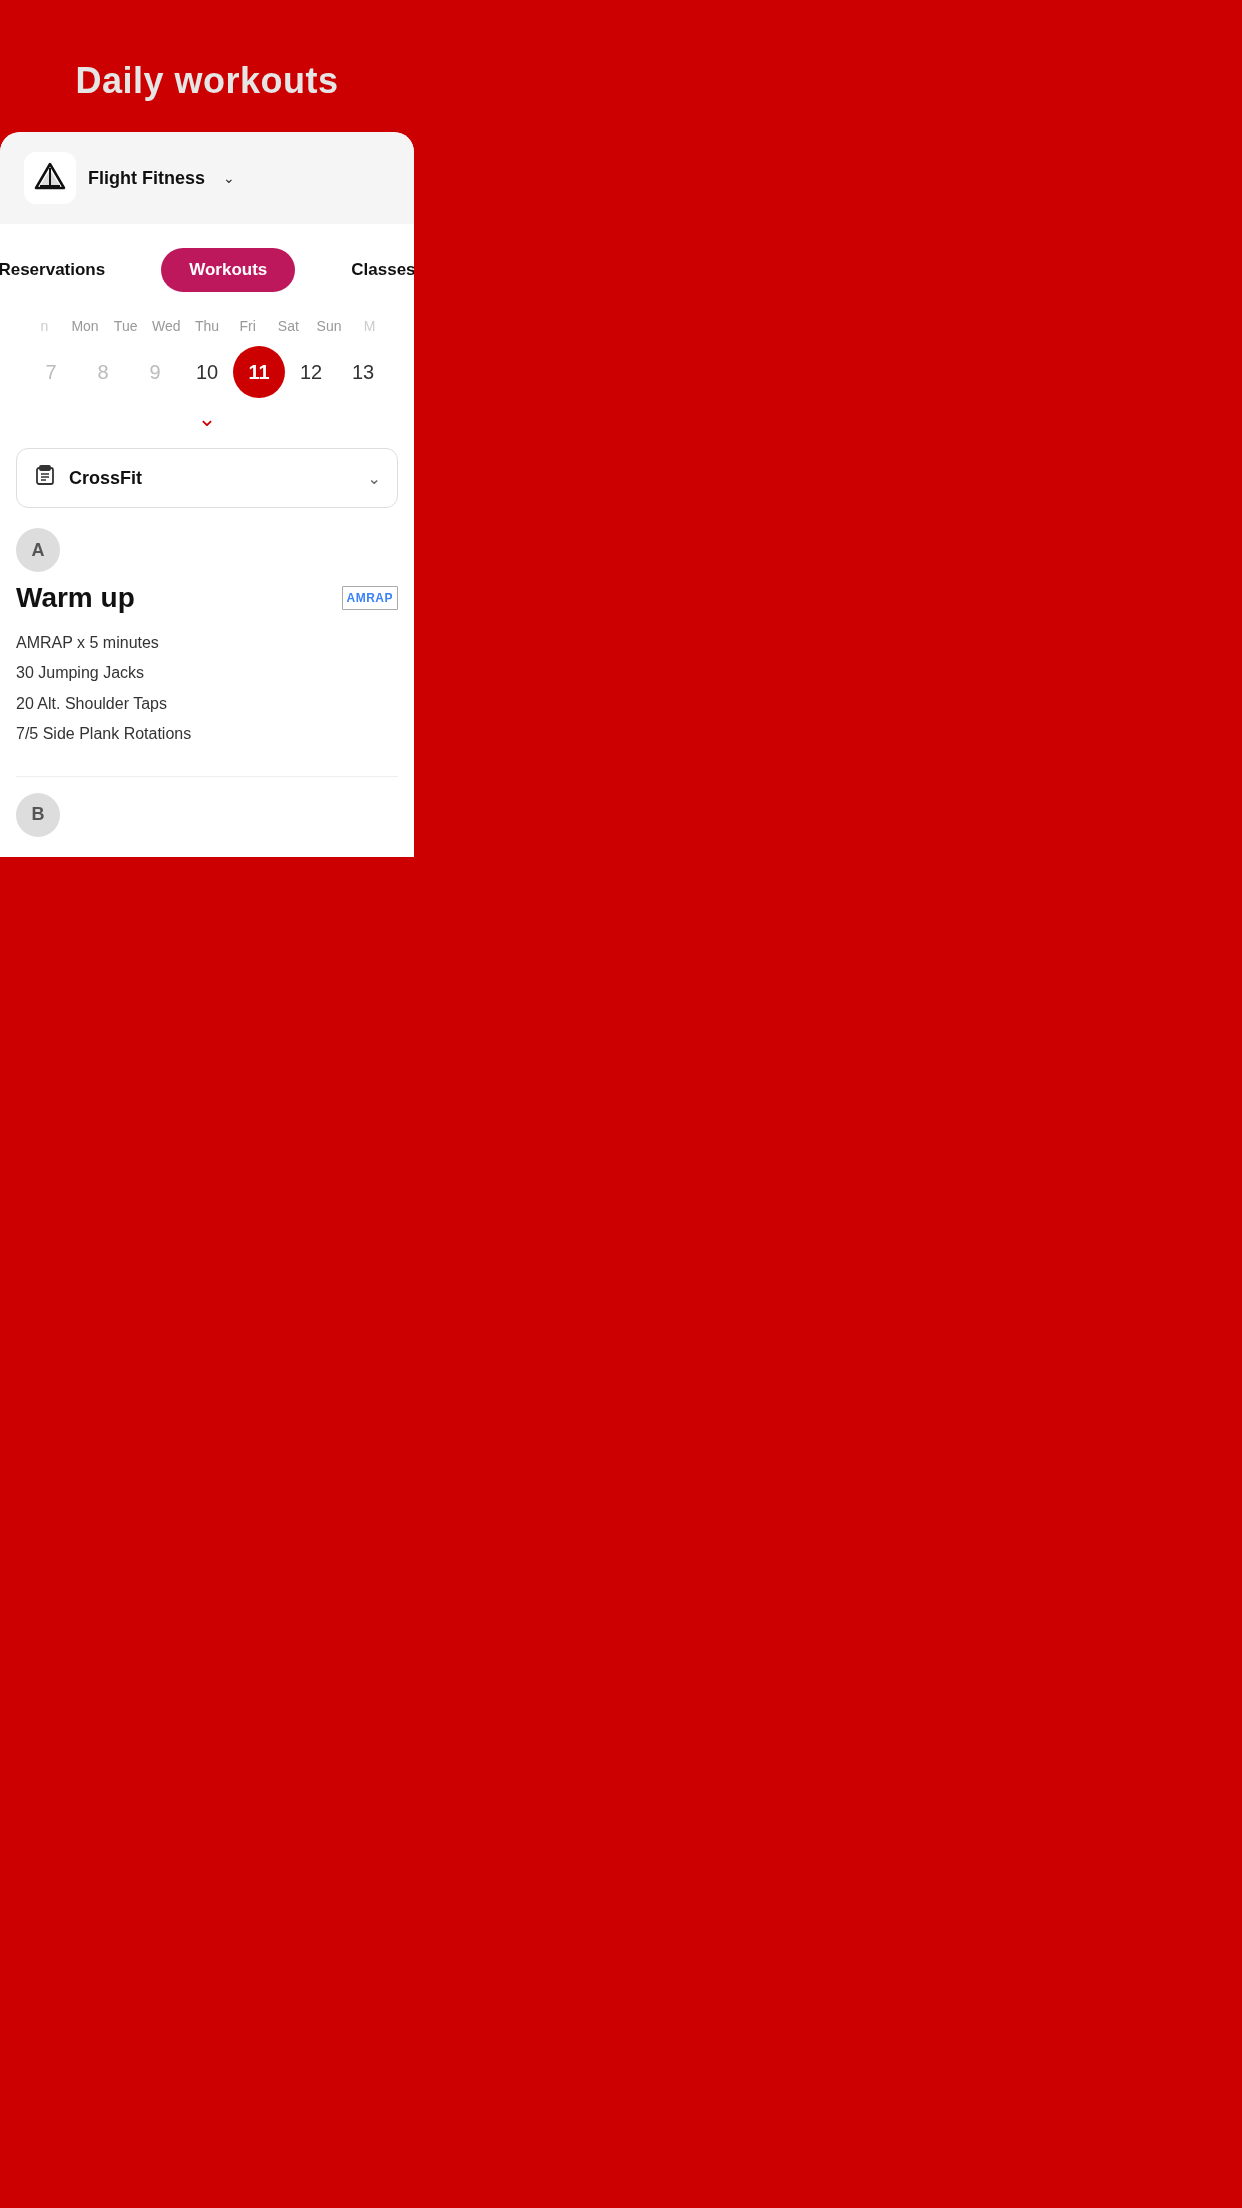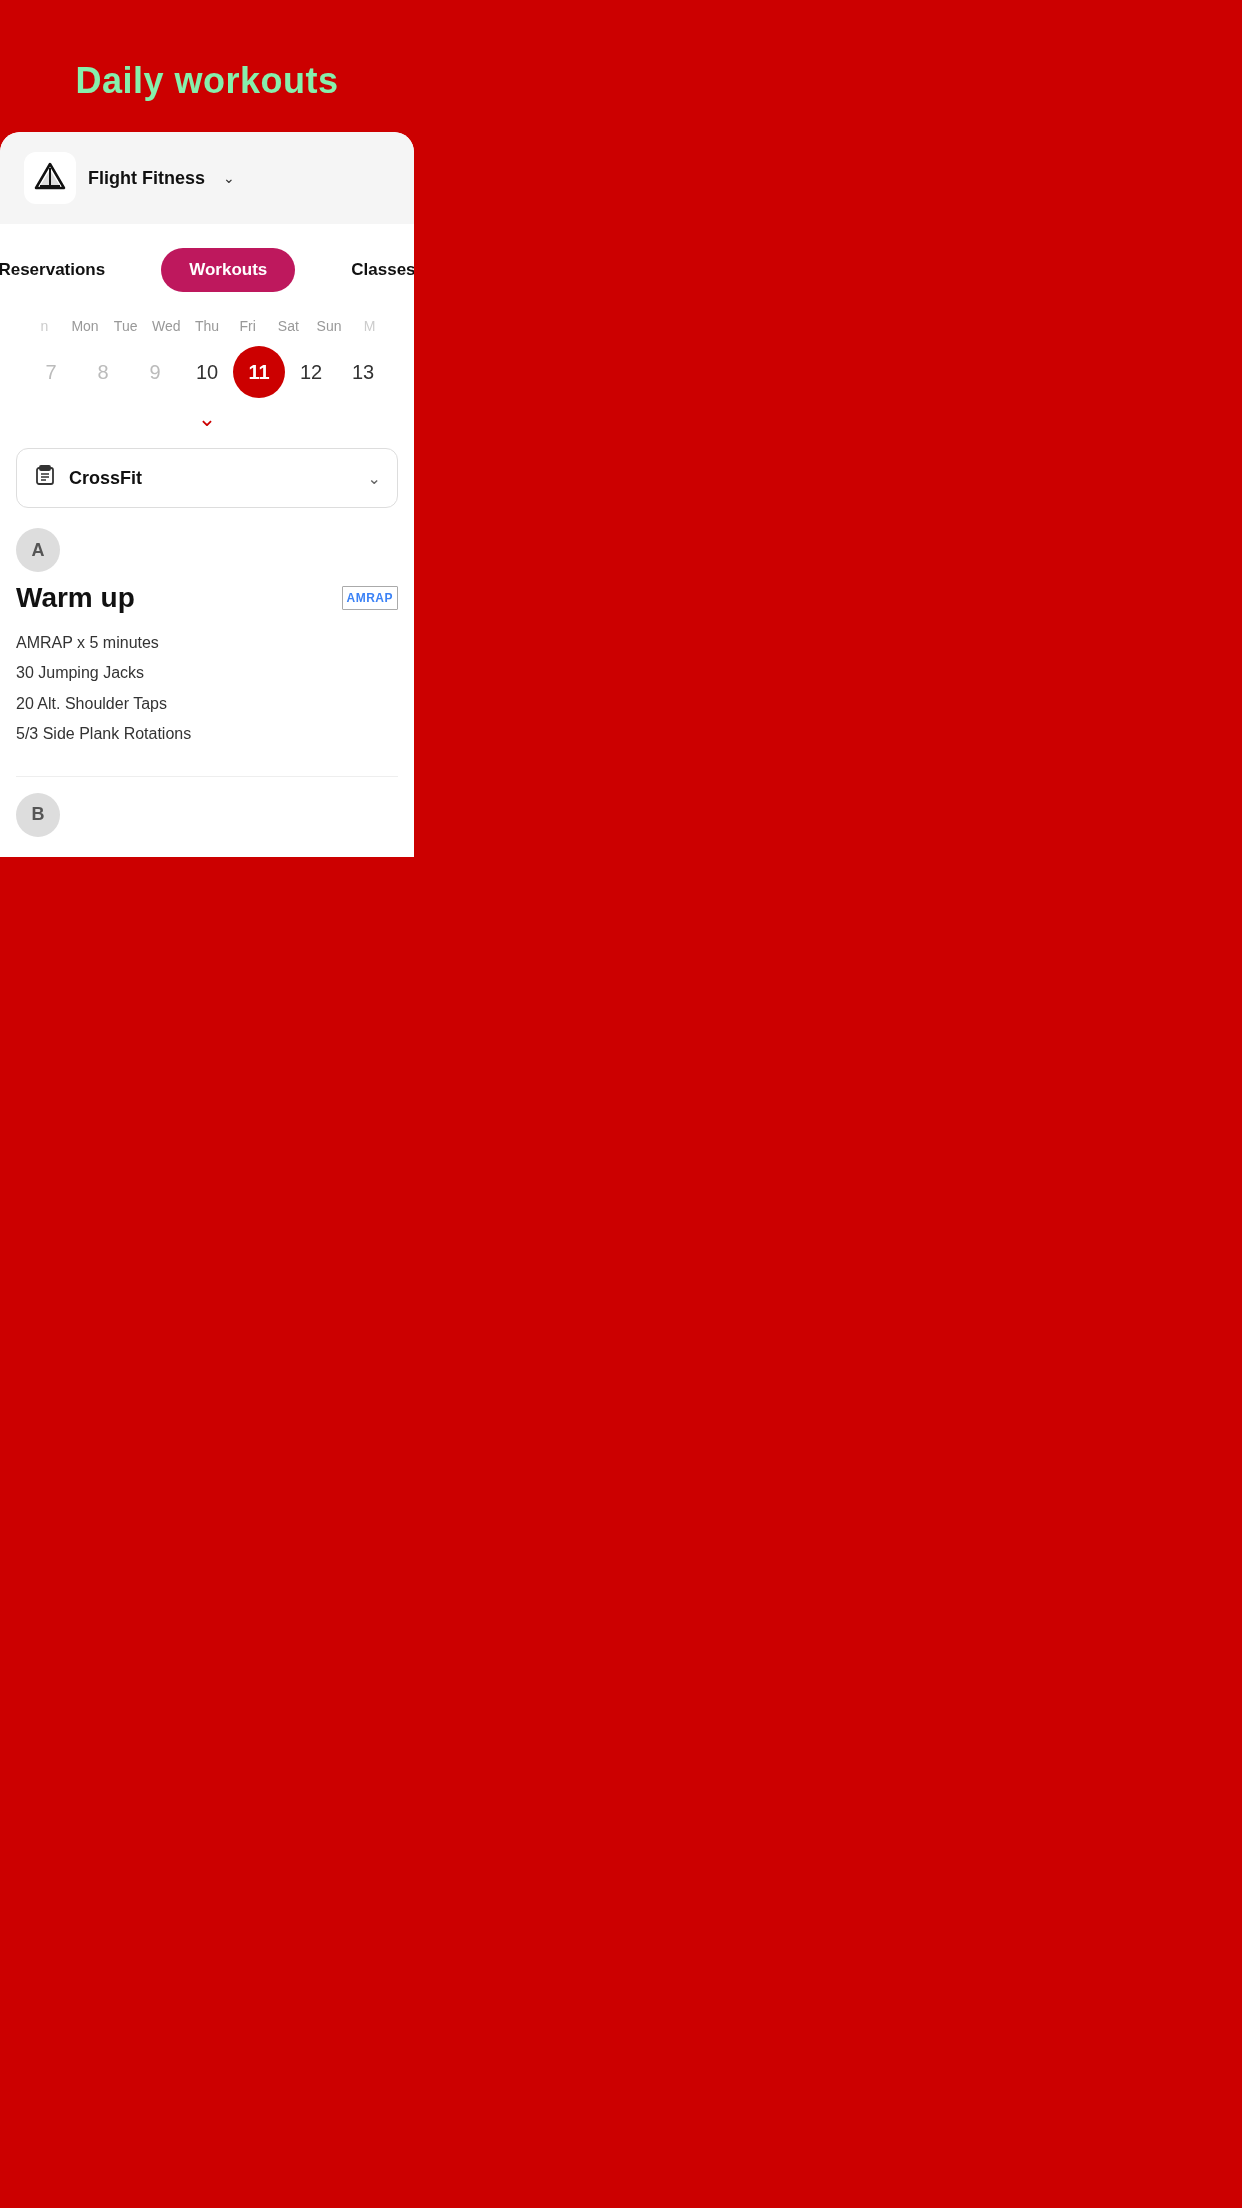--- a/index.html
+++ b/index.html
@@ -16,21 +16,21 @@
       overflow-x: hidden;
     }
 
     .header {
       width: 100%;
       padding: 60px 20px 30px;
       text-align: center;
     }
 
     .header-title {
-      color: #86efac;
+      color: #e5e5e5;
       font-size: 36px;
       font-weight: 700;
       letter-spacing: 0.5px;
     }
 
     .card-container {
       width: 100%;
       background: white;
       border-radius: 20px 20px 0 0;
       flex: 1;
@@ -387,21 +387,21 @@
         <span>A</span>
       </div>
       <div class="section-header">
         <span class="section-title">Warm up</span>
         <span class="section-badge">AMRAP</span>
       </div>
       <div class="workout-details">
         <div class="workout-line">AMRAP x 5 minutes</div>
         <div class="workout-line">30 Jumping Jacks</div>
         <div class="workout-line">20 Alt. Shoulder Taps</div>
-        <div class="workout-line">5/3 Side Plank Rotations</div>
+        <div class="workout-line">7/5 Side Plank Rotations</div>
       </div>
     </div>
 
     <div class="divider"></div>
 
     <div class="section-avatar-b">
       <span>B</span>
     </div>
 
   </div>

